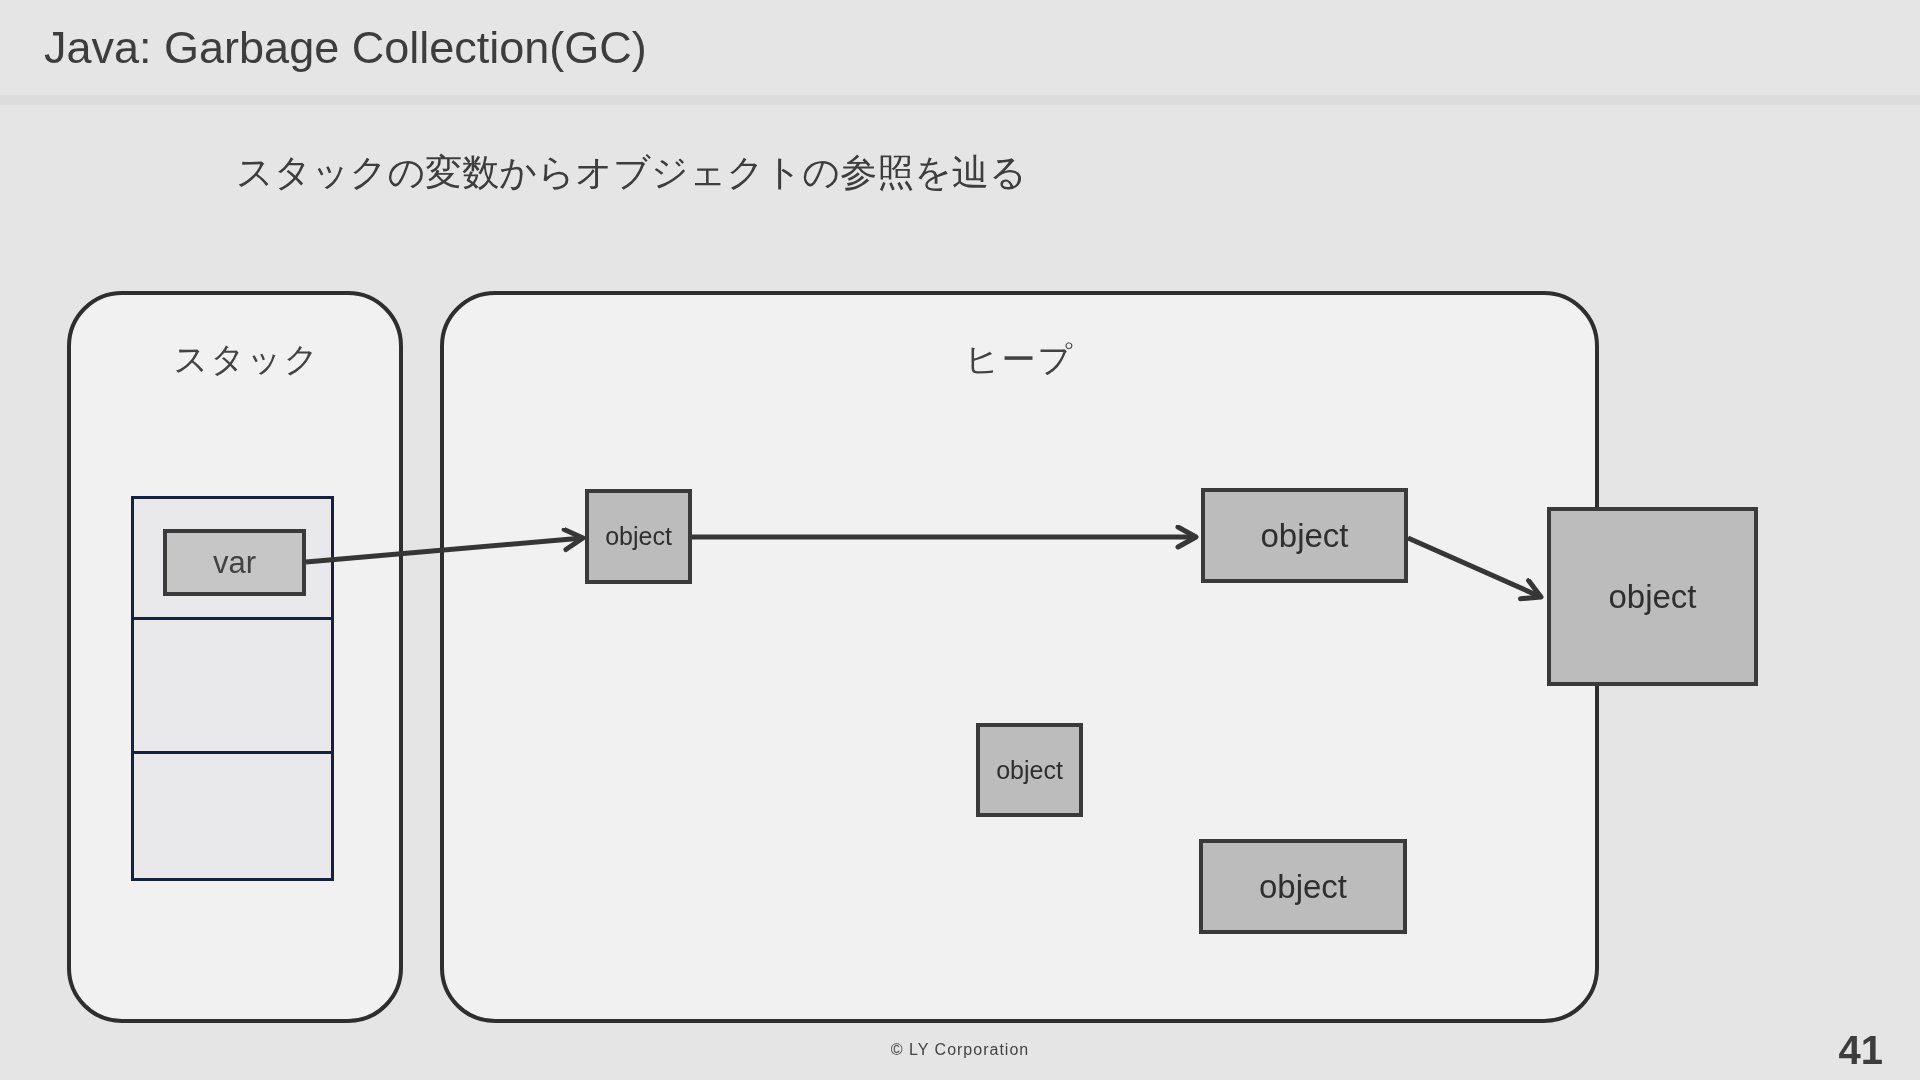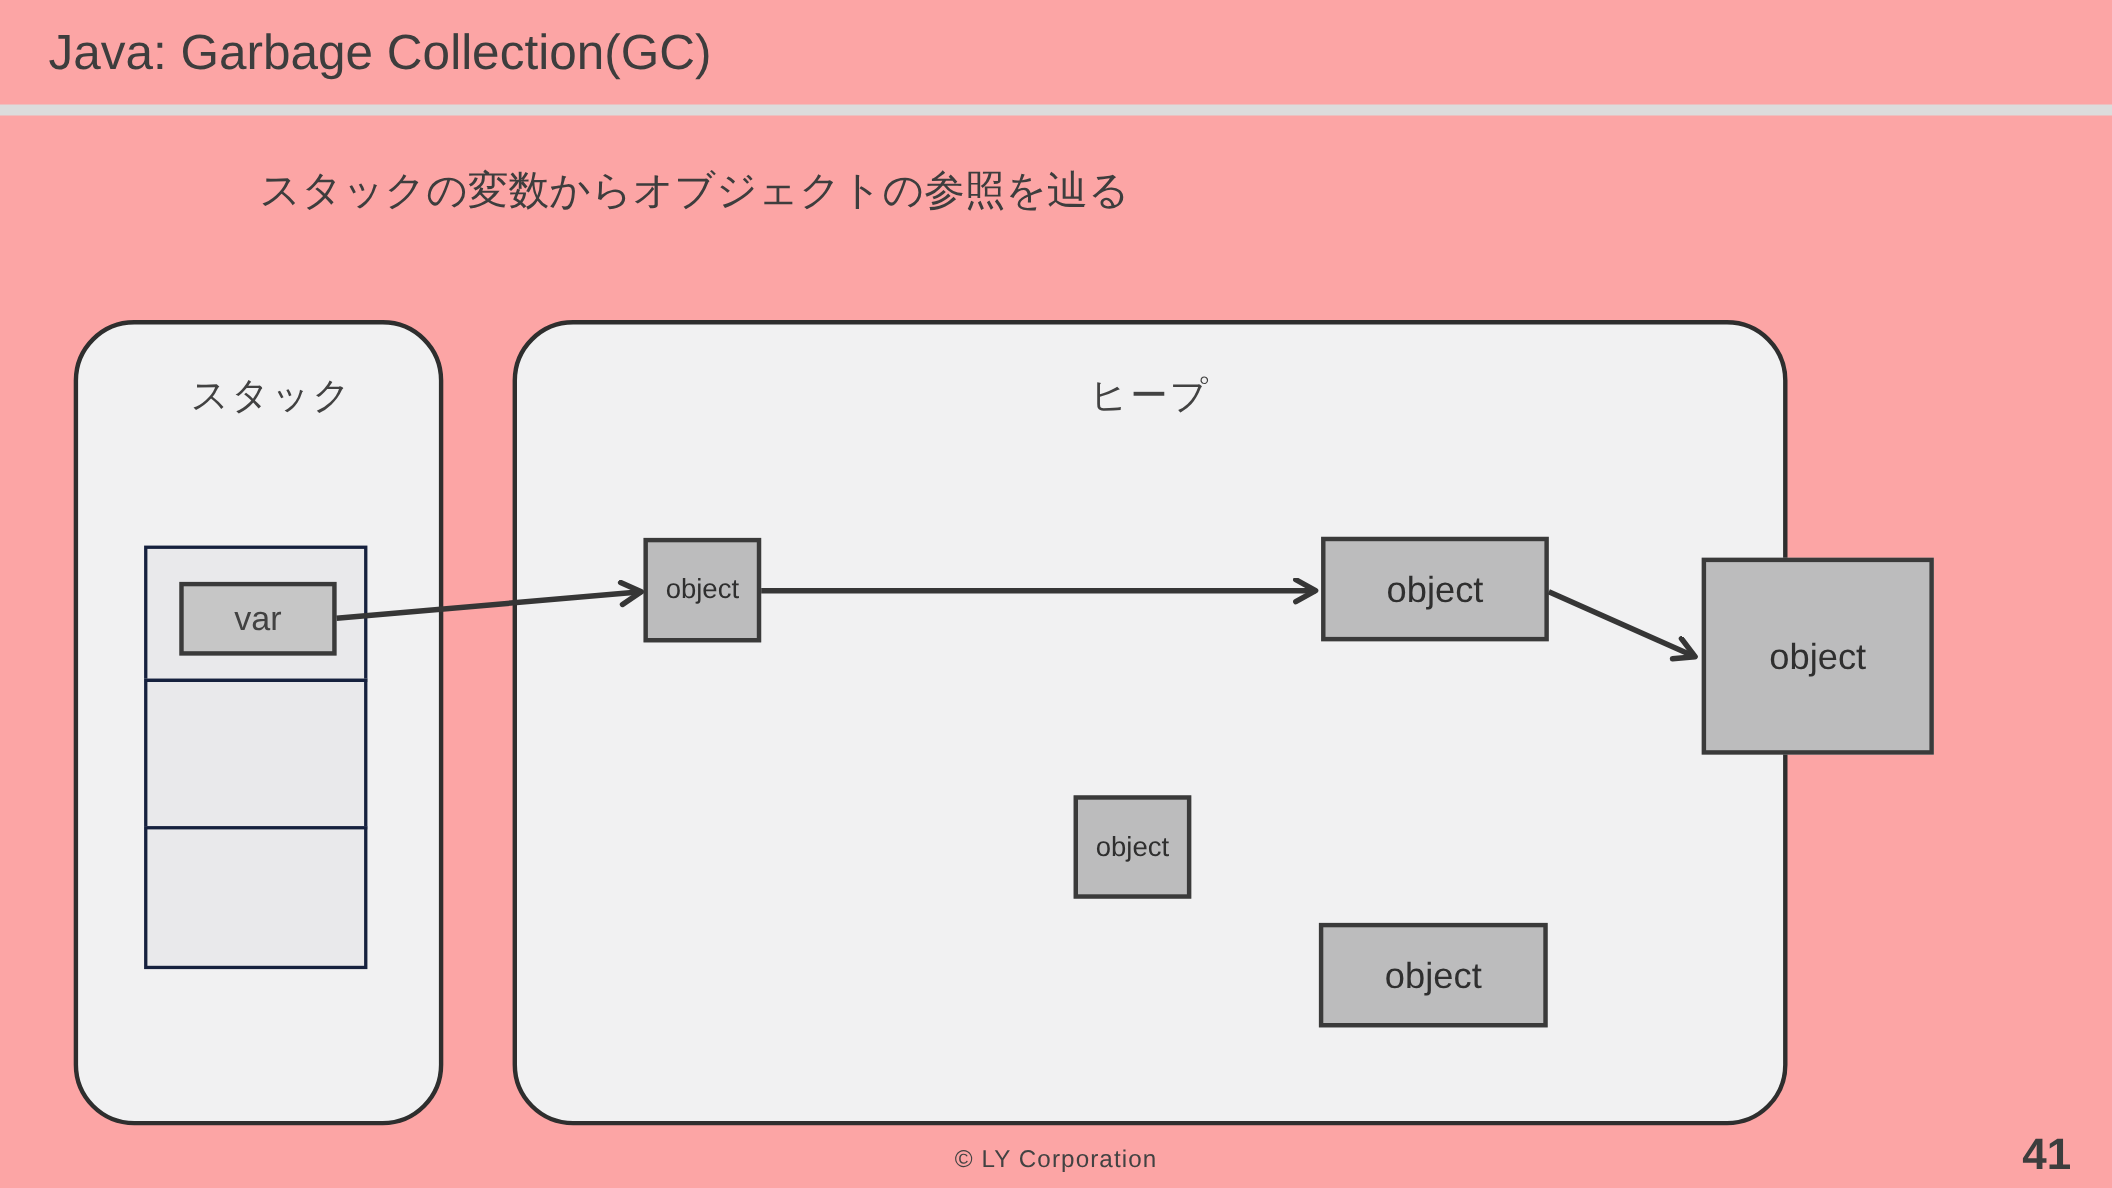--- a/index.html
+++ b/index.html
@@ -1,19 +1,19 @@
 <!DOCTYPE html>
 <html style="--ink: #3d3d3d; --ink-soft: #424242; --obj-ink: #2f2f2f; --divider: #dcdcdc; --region-fill: #f1f1f2; --region-border: #2e2e2e; --cell-fill: #e9e9eb; --cell-border: #16213e; --box-fill: #bcbcbd; --var-fill: #c6c6c6; --box-border: #3a3a3a; --arrow: #363636;"><head>
 <meta charset="utf-8">
 <style>
   * { margin: 0; padding: 0; box-sizing: border-box; }
   html, body { width: 1920px; height: 1080px; background: #ffffff; overflow: hidden; }
   body { font-family: "Liberation Sans", "DejaVu Sans", sans-serif; position: relative; }
 
-  .slide { position: absolute; inset: 0; width: 1920px; height: 1080px; background: #fca5a5; }
+  .slide { position: absolute; inset: 0; width: 1920px; height: 1080px; background: #e5e5e5; }
 
   .title {
     position: absolute; left: 44px; top: 22px;
     font-size: 45px; font-weight: 400; letter-spacing: 0px;
     color: var(--ink, #3d3d3d);
     white-space: nowrap;
   }
   .title-divider {
     position: absolute; left: 0; top: 95px; width: 1920px; height: 10px;
     background: var(--divider, #dcdcdc);
@@ -22,21 +22,21 @@
     position: absolute; left: 236px; top: 148px;
     font-size: 37px; font-weight: 400; color: var(--ink, #3a3a3a);
     white-space: nowrap;
   }
 
   .region {
     position: absolute; border: 4px solid var(--region-border, #2e2e2e);
     border-radius: 55px; background: var(--region-fill, #f1f1f2);
   }
   .region-stack { left: 67px;  top: 291px; width: 336px;  height: 732px; padding-left: 24px; }
-  .region-heap  { left: 466px; top: 291px; width: 1159px; height: 732px; }
+  .region-heap  { left: 440px; top: 291px; width: 1159px; height: 732px; }
   .region-label {
     margin-top: 42px; text-align: center;
     font-size: 34px; color: var(--ink-soft, #424242); letter-spacing: 2px;
   }
 
   .stack-cells { position: absolute; left: 60px; top: 201px; width: 203px; }
   .stack-cell {
     width: 203px; border: 3px solid var(--cell-border, #16213e);
     background: var(--cell-fill, #e9e9eb); position: relative;
   }
@@ -63,21 +63,21 @@
   .obj-1 { left: 585px;  top: 489px; width: 107px; height: 95px;  }
   .obj-2 { left: 1201px; top: 488px; width: 207px; height: 95px;  }
   .obj-3 { left: 1547px; top: 507px; width: 211px; height: 179px; }
   .obj-4 { left: 976px;  top: 723px; width: 107px; height: 94px;  }
   .obj-5 { left: 1199px; top: 839px; width: 208px; height: 95px;  }
 
   .arrows { position: absolute; left: 0; top: 0; width: 1920px; height: 1080px; pointer-events: none; }
 
   .footer-copy {
     position: absolute; left: 0; right: 0; top: 1041px; text-align: center;
-    font-size: 22px; color: var(--ink-soft, #3b3b3b); letter-spacing: 1px;
+    font-size: 16px; color: var(--ink-soft, #3b3b3b); letter-spacing: 1px;
   }
   .page-num {
     position: absolute; right: 37px; top: 1028px;
     font-size: 40px; font-weight: 700; color: var(--ink, #2f2f2f);
   }
 </style>
 </head>
 <body>
 
 <div class="slide">

